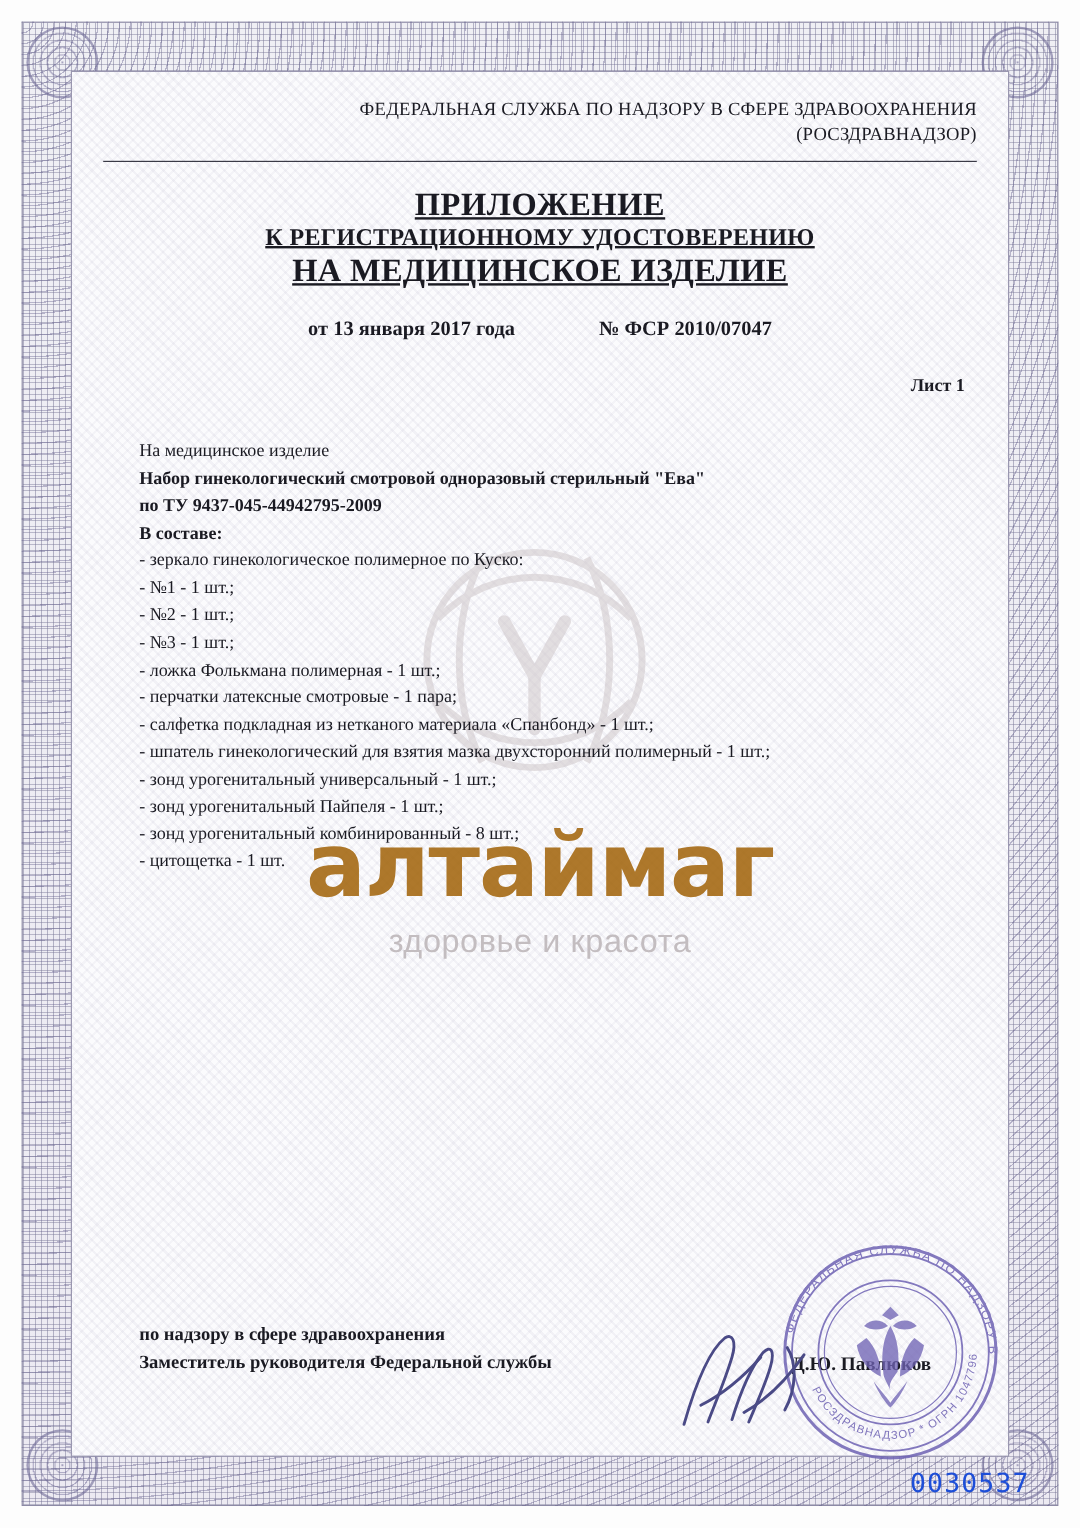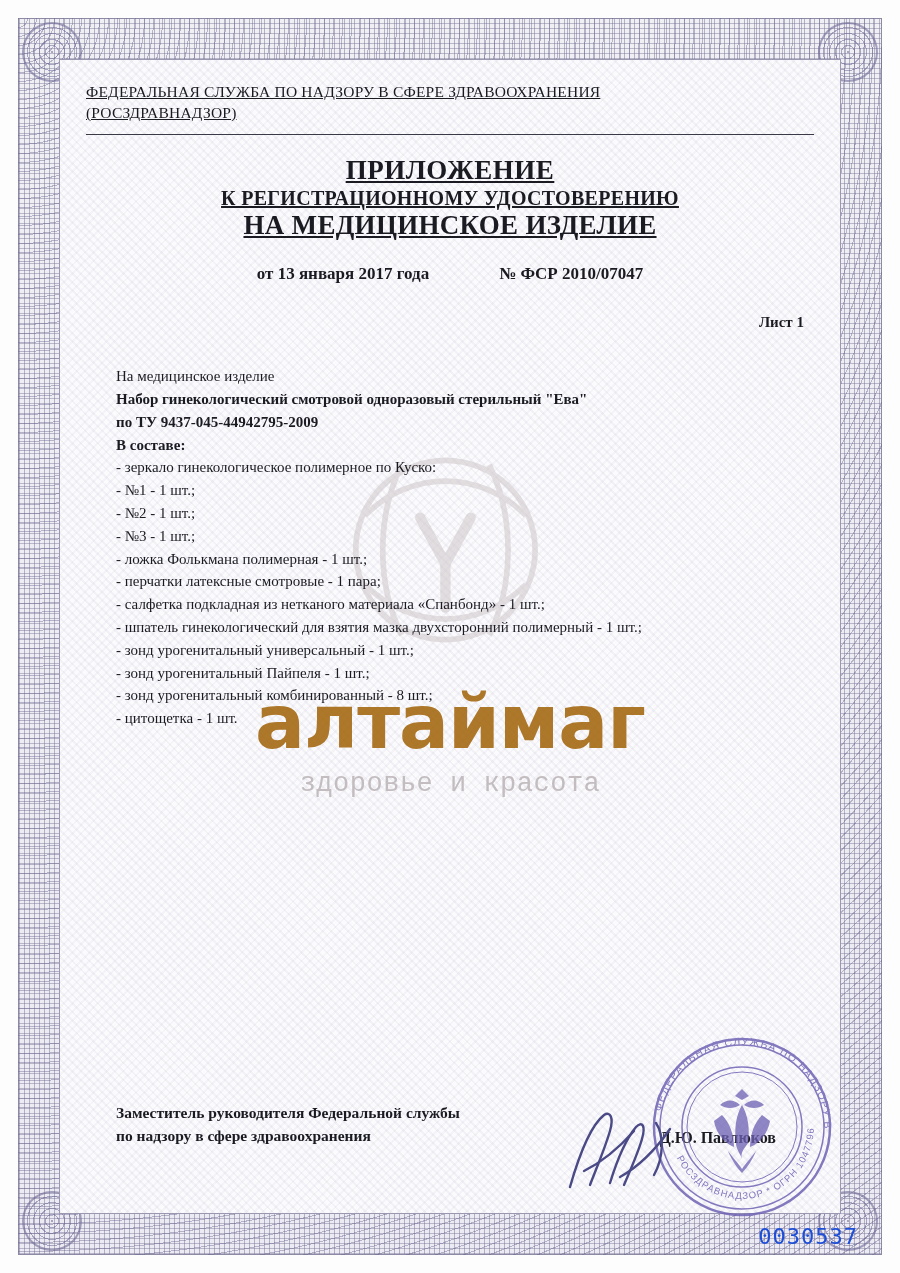--- a/index.html
+++ b/index.html
@@ -101,25 +101,24 @@
   .content {
     position: absolute;
     left: 86px;
     top: 82px;
     width: 728px;
     bottom: 86px;
     z-index: 5;
   }
 
   .agency {
-    text-align: left;
+    text-align: right;
     font-size: 15.5px;
     letter-spacing: .2px;
     line-height: 1.35;
-    text-decoration: underline;
   }
   .agency .line2 { }
 
   .rule {
     margin: 10px auto 0;
     width: 100%;
     height: 1px;
     background: #3a3a46;
   }
 
@@ -188,21 +187,21 @@
     font-size: 74px;
     font-weight: bold;
     color: #a16207;
     opacity: .85;
     letter-spacing: -1px;
     line-height: 1;
     margin-top: 230px;
   }
   .wm-sub {
     position: relative;
-    font-family: Liberation Mono, monospace;
+    font-family: Liberation Sans, sans-serif;
     font-size: 27px;
     color: #c3bdc0;
     letter-spacing: .5px;
     margin-top: 10px;
   }
 
   
   .signblock {
     position: absolute;
     left: 30px;
@@ -321,22 +320,22 @@
       <div class="item">- перчатки латексные смотровые - 1 пара;</div>
       <div class="item">- салфетка подкладная из нетканого материала «Спанбонд» - 1 шт.;</div>
       <div class="item">- шпатель гинекологический для взятия мазка двухсторонний полимерный - 1 шт.;</div>
       <div class="item">- зонд урогенитальный универсальный - 1 шт.;</div>
       <div class="item">- зонд урогенитальный Пайпеля - 1 шт.;</div>
       <div class="item">- зонд урогенитальный комбинированный - 8 шт.;</div>
       <div class="item">- цитощетка - 1 шт.</div>
     </div>
 
     <div class="signblock">
+      <div class="ln">по надзору в сфере здравоохранения</div>
       <div class="ln">Заместитель руководителя Федеральной службы</div>
-      <div class="ln">по надзору в сфере здравоохранения</div>
       <div class="name">Д.Ю. Павлюков</div>
     </div>
 
   </div>
 
   <svg class="signature-scrawl" viewBox="0 0 130 90">
     <g fill="none" stroke="#4a4a86" stroke-width="2.4" stroke-linecap="round">
       <path d="M10 82 C22 40, 34 18, 44 10 C50 6, 54 12, 50 26 C44 46, 36 64, 30 80"></path>
       <path d="M24 66 C40 58, 58 44, 74 26"></path>
       <path d="M50 78 C58 52, 66 34, 76 22 C82 16, 86 20, 82 34 C78 48, 70 66, 64 80"></path>

